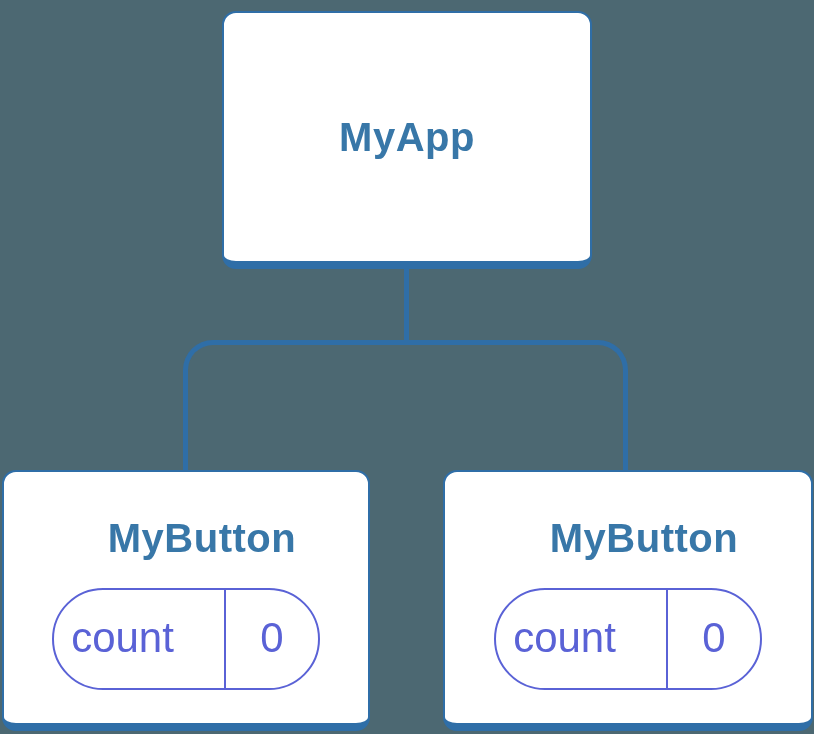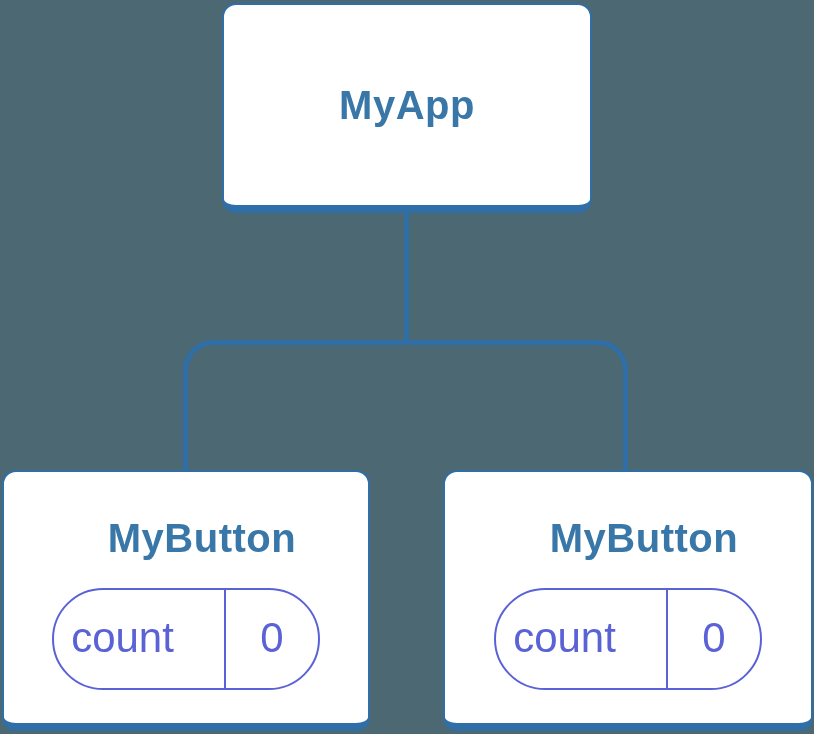--- a/index.html
+++ b/index.html
@@ -37,22 +37,22 @@
   }
   
   .node{
     position:absolute;
     background:var(--node-fill);
     border:2px solid var(--node-border);
     border-bottom:8px solid var(--node-border);
     border-radius:14px;
   }
   .node-root{
-    left:222px;top:3px;
-    width:370px;height:210px;
+    left:222px;top:11px;
+    width:370px;height:258px;
     display:flex;align-items:center;justify-content:center;
   }
   .node-child{
     top:470px;
     width:368px;height:261px;
     display:flex;flex-direction:column;align-items:center;
   }
   .node-child.pos-left{left:2px;}
   .node-child.pos-right{left:443px;width:370px;}
   .node-label{

